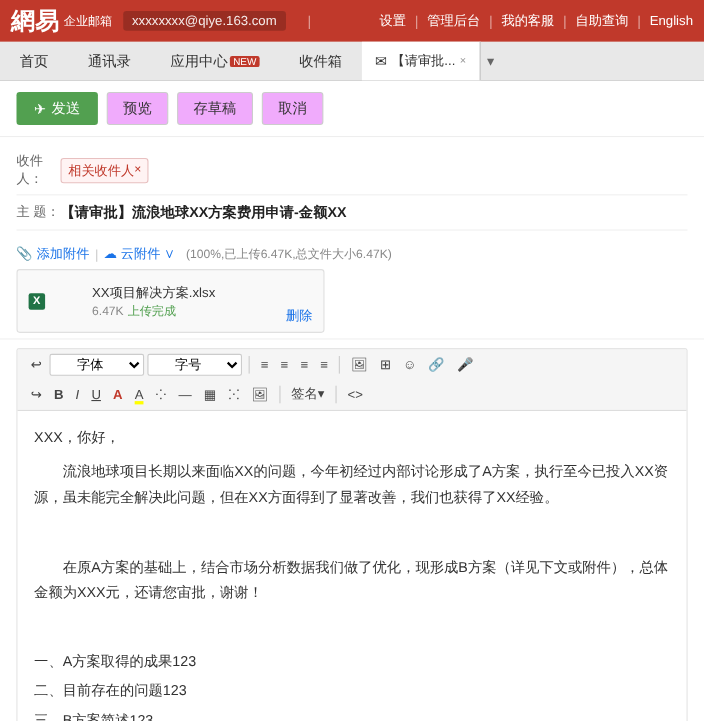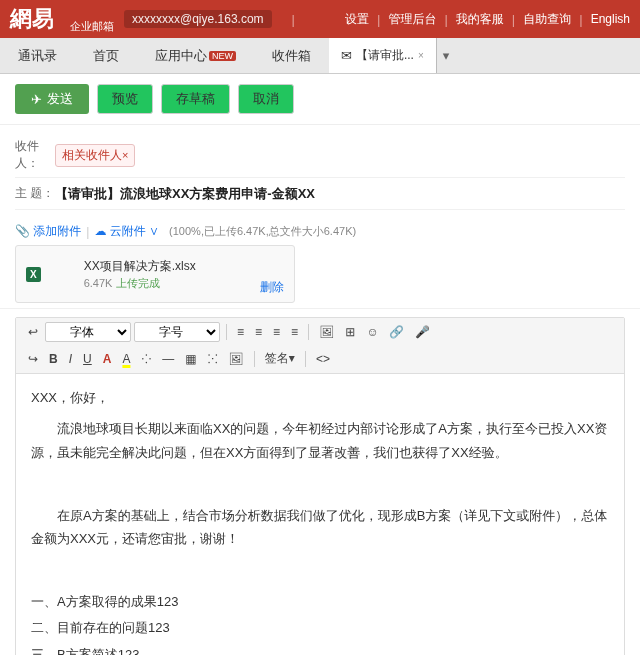--- a/index.html
+++ b/index.html
@@ -18,21 +18,21 @@
     .nav-tab-close { color: #999; font-size: 10px; cursor: pointer; }
     .new-badge { background: #c0392b; color: white; font-size: 9px; padding: 0 3px; border-radius: 2px; margin-left: 2px; vertical-align: super; }
     .nav-dropdown { padding: 0 6px; display: flex; align-items: center; color: #666; cursor: pointer; }
 
     
     .main { background: #fff; margin: 0; padding: 0; height: calc(655px - 74px); overflow-y: auto; }
 
     
     .compose-toolbar { padding: 10px 15px; display: flex; gap: 8px; align-items: center; border-bottom: 1px solid #eee; }
     .btn-send { background: #52a050; color: white; border: none; padding: 6px 16px; border-radius: 3px; cursor: pointer; font-size: 13px; display: flex; align-items: center; gap: 5px; }
-    .btn-normal { background: #22c55e; color: #333; border: 1px solid #ccc; padding: 5px 14px; border-radius: 3px; cursor: pointer; font-size: 13px; }
+    .btn-normal { background: #f0abfc; color: #333; border: 1px solid #ccc; padding: 5px 14px; border-radius: 3px; cursor: pointer; font-size: 13px; }
 
     
     .form-area { padding: 8px 15px; }
     .form-row { display: flex; align-items: center; padding: 5px 0; border-bottom: 1px solid #f0f0f0; min-height: 32px; }
     .form-label { color: #666; font-size: 12px; width: 40px; flex-shrink: 0; }
     .recipient-tag { background: #fff3f3; border: 1px solid #e8c0c0; border-radius: 3px; padding: 2px 6px; font-size: 12px; color: #c0392b; display: flex; align-items: center; gap: 0; justify-content: space-between; }
     .recipient-tag-close { color: #c0392b; cursor: pointer; font-size: 11px; }
     .subject-text { font-size: 13px; font-weight: bold; color: #222; }
 
     
@@ -62,21 +62,21 @@
     
     .editor-body { padding: 12px 15px; min-height: 220px; font-size: 13px; line-height: 1.8; color: #333; background: white; }
     .editor-body p { margin-bottom: 8px; }
     .editor-body .indent { text-indent: 2em; }
     .editor-body .list-item { margin: 3px 0; }
   </style>
 </head>
 <body>
 
 <div class="topbar">
-  <div style="display:flex;align-items:flex-end;gap:16px;">
+  <div style="display:flex;align-items:center;gap:4px;">
     <span style="color:white;font-size:22px;font-weight:bold;font-family:serif;">網易</span>
     <span style="color:white;font-size:11px;">企业邮箱</span>
   </div>
   <div style="flex:1;margin-left:10px;display:flex;align-items:center;gap:20px;">
     <span style="color:rgba(255,255,255,0.9);font-size:12px;background:rgba(0,0,0,0.2);padding:2px 8px;border-radius:3px;">xxxxxxxx@qiye.163.com</span>
     <span style="color:rgba(255,255,255,0.5);">|</span>
   </div>
   <div style="display:flex;align-items:center;gap:8px;">
     <span class="topbar-link">设置</span>
     <span class="topbar-divider">|</span>
@@ -84,22 +84,22 @@
     <span class="topbar-divider">|</span>
     <span class="topbar-link">我的客服</span>
     <span class="topbar-divider">|</span>
     <span class="topbar-link">自助查询</span>
     <span class="topbar-divider">|</span>
     <span class="topbar-link">English</span>
   </div>
 </div>
 
 <div class="navbar">
+  <div class="nav-item">首页</div>
   <div class="nav-item">通讯录</div>
-  <div class="nav-item">首页</div>
   <div class="nav-item">
     <span>应用中心</span>
     <sup class="new-badge">NEW</sup>
   </div>
   <div class="nav-item">收件箱</div>
   <div style="flex:1;display:flex;align-items:stretch;">
     <div class="nav-tab active">
       <span style="font-size:13px;">✉</span>
       <span>【请审批...</span>
       <span class="nav-tab-close">×</span>

